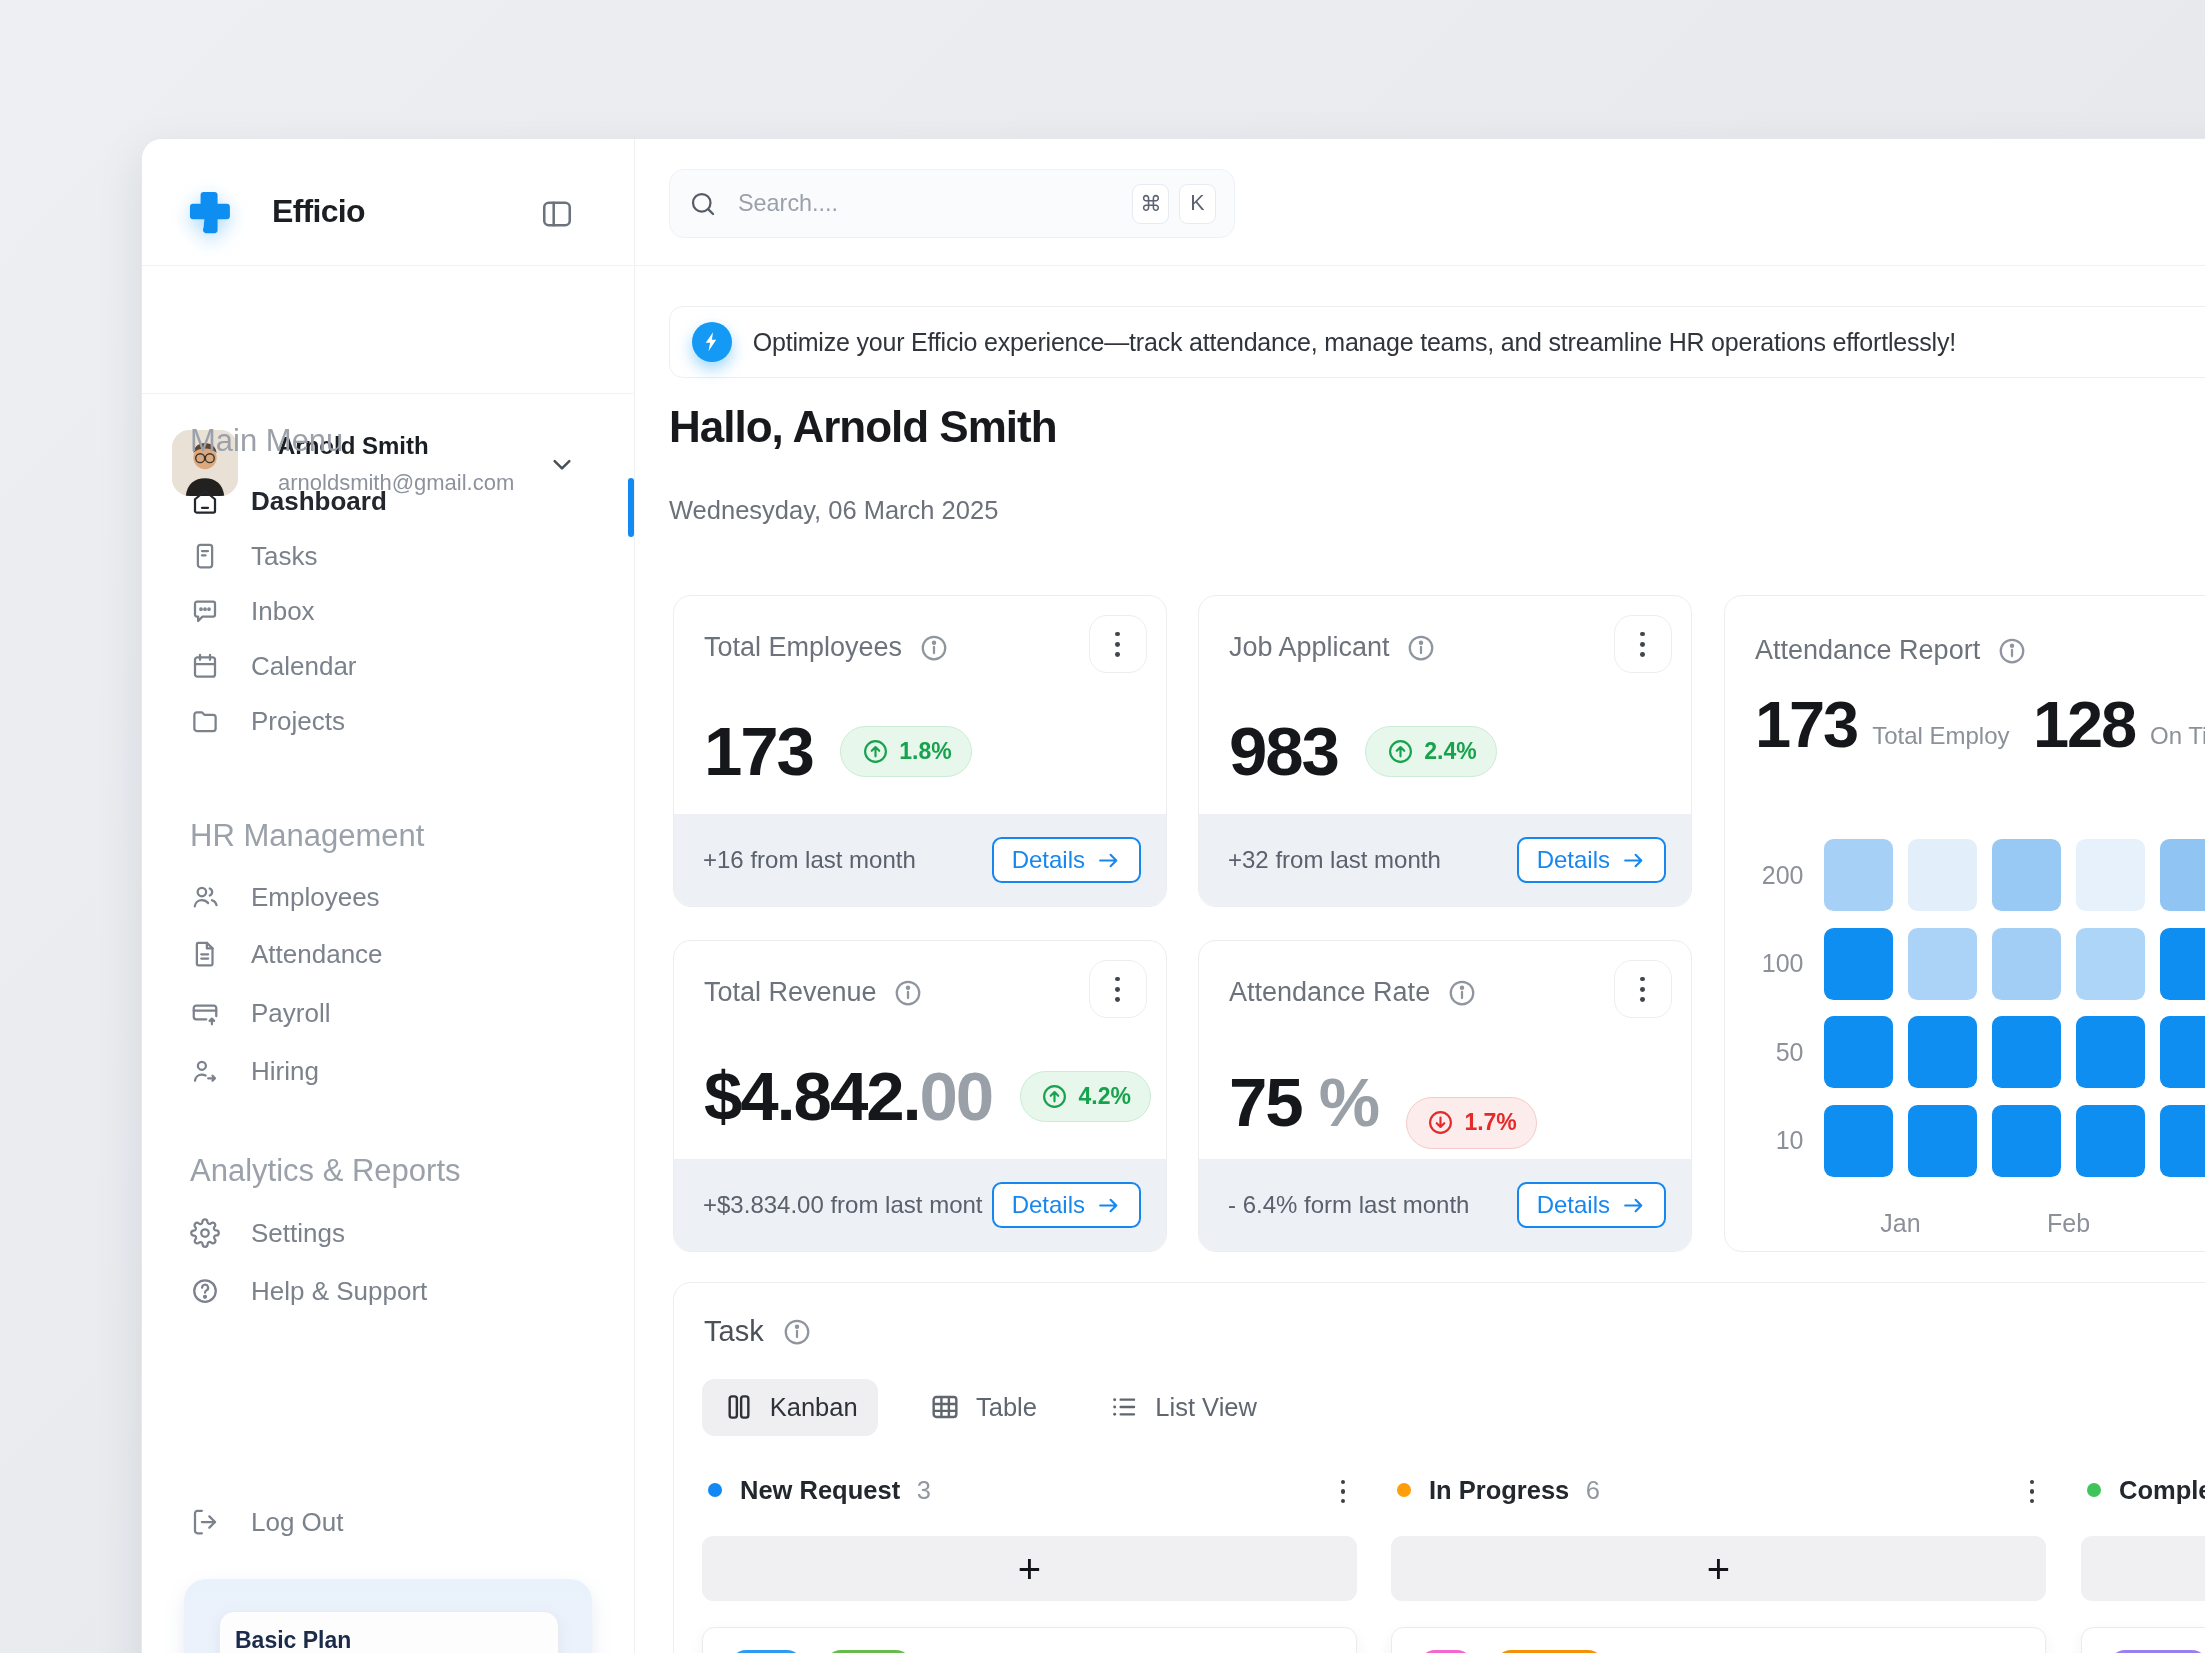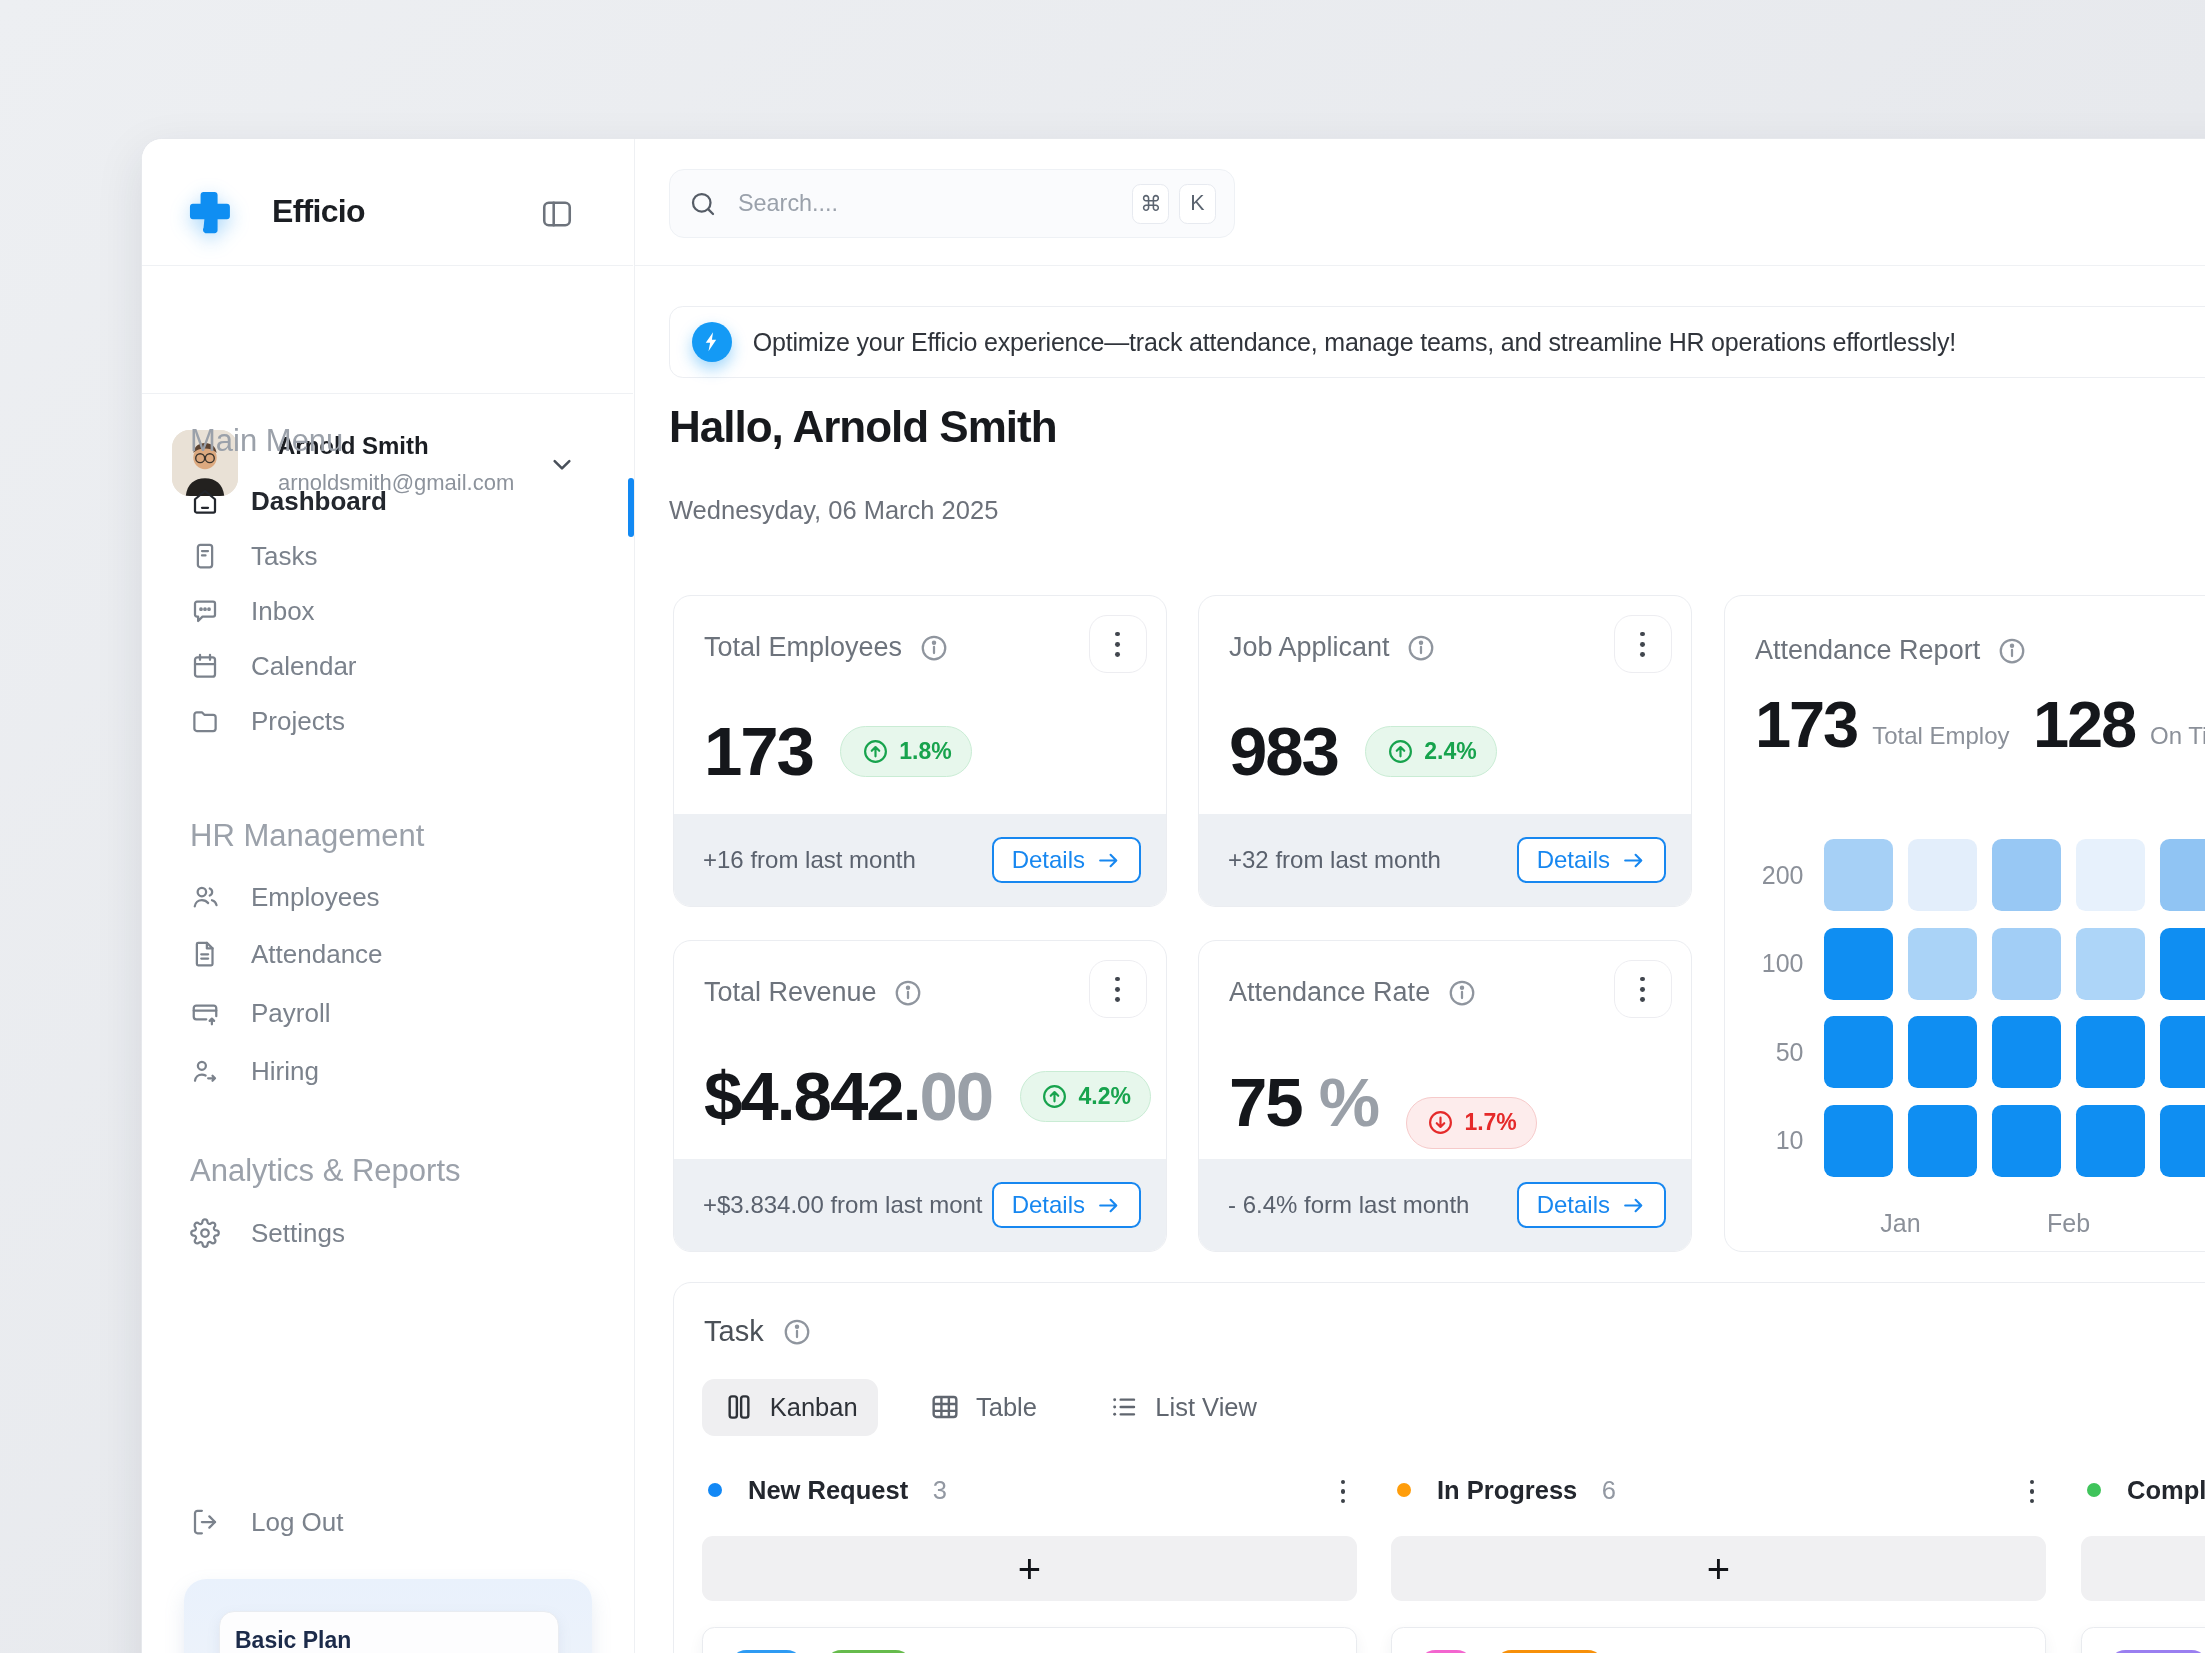--- a/index.html
+++ b/index.html
@@ -84,21 +84,21 @@
   
   .task-panel{position:absolute;left:531px;top:1143px;width:1764px;height:524px;background:#fff;border:1.4px solid #ebedf1;border-radius:18px;box-sizing:border-box;}
   .task-title-row{position:absolute;left:30px;top:32px;display:flex;align-items:center;gap:18px;}
   .task-title{font-size:29px;color:#4b5158;font-weight:500;}
   .view-tabs{position:absolute;left:28px;top:96px;display:flex;align-items:center;}
   .vtab{display:flex;align-items:center;gap:15px;font-size:25.5px;color:#60666f;background:transparent;border:none;padding:12.4px 20.7px;border-radius:12.4px;cursor:pointer;font-family:inherit;}
   .vtab svg{width:32px;height:32px;}
   .vtab.active{background:#efeff1;color:#2e3238;font-weight:500;}
   .vtab + .vtab{margin-left:30px;}
   .kcol{position:absolute;top:190px;width:655px;height:324px;}
-  .kcol-h{position:relative;height:34px;display:flex;align-items:center;gap:8px;}
+  .kcol-h{position:relative;height:34px;display:flex;align-items:center;}
   .kcol-h .dot{width:14.5px;height:14.5px;border-radius:50%;margin-left:5.5px;flex:0 0 auto;}
   .kcol-h .kname{font-size:25.5px;font-weight:600;color:#23272e;margin-left:18px;}
   .kcol-h .kcount{font-size:25.5px;color:#9298a2;margin-left:16.5px;}
   .kcol-kebab{position:absolute;right:8.3px;top:2.8px;display:flex;flex-direction:column;gap:5.5px;background:none;border:none;cursor:pointer;padding:4.1px;}
   .kcol-kebab i{width:4.1px;height:4.1px;border-radius:50%;background:#3c4148;display:block;}
   .add-bar{position:absolute;left:0;top:63px;width:100%;height:65px;background:#f0f0f2;border-radius:11px;border:none;display:flex;align-items:center;justify-content:center;font-size:40px;font-weight:300;color:#121419;cursor:pointer;font-family:inherit;line-height:1;}
   .kcard{position:absolute;left:0;top:154px;width:100%;height:207px;background:#fff;border:1.4px solid #e9ebef;border-radius:12.4px;box-shadow:0 6.9px 15px rgba(40,50,70,.06);box-sizing:border-box;}
   .tags{position:absolute;left:25px;top:22px;display:flex;gap:18px;}
   .pill{height:37px;border-radius:688px;}
   svg{display:block;}
@@ -244,20 +244,31 @@
 
     <div class="nav-item" style="top:1067px">
       <span class="ni-icon">
         <svg viewBox="0 0 24 24" fill="none" stroke="currentColor" stroke-width="1.8" stroke-linecap="round" stroke-linejoin="round">
             <circle cx="12" cy="12" r="3"></circle>
             <path d="M19.4 15a1.65 1.65 0 0 0 .33 1.82l.06.06a2 2 0 1 1-2.83 2.83l-.06-.06a1.65 1.65 0 0 0-1.82-.33 1.65 1.65 0 0 0-1 1.51V21a2 2 0 1 1-4 0v-.09a1.65 1.65 0 0 0-1-1.51 1.65 1.65 0 0 0-1.82.33l-.06.06a2 2 0 1 1-2.83-2.83l.06-.06a1.65 1.65 0 0 0 .33-1.82 1.65 1.65 0 0 0-1.51-1H3a2 2 0 1 1 0-4h.09a1.65 1.65 0 0 0 1.51-1 1.65 1.65 0 0 0-.33-1.82l-.06-.06a2 2 0 1 1 2.83-2.83l.06.06a1.65 1.65 0 0 0 1.82.33h0a1.65 1.65 0 0 0 1-1.51V3a2 2 0 1 1 4 0v.09a1.65 1.65 0 0 0 1 1.51h0a1.65 1.65 0 0 0 1.82-.33l.06-.06a2 2 0 1 1 2.83 2.83l-.06.06a1.65 1.65 0 0 0-.33 1.82v0a1.65 1.65 0 0 0 1.51 1H21a2 2 0 1 1 0 4h-.09a1.65 1.65 0 0 0-1.51 1z"></path>
           </svg>
       </span>
       <span class="ni-label">Settings</span>
     </div>
+    <div class="nav-item" style="top:1125px">
+      <span class="ni-icon">
+        <svg viewBox="0 0 24 24" fill="none" stroke="currentColor" stroke-width="1.8" stroke-linecap="round" stroke-linejoin="round">
+            <path d="M9.2 3.5h5.6L19 7.7v5.6l-4.2 4.2-1.3 3H10.5l-1.3-3L5 13.3V7.7Z" opacity="0"></path>
+            <circle cx="12" cy="12" r="8.6"></circle>
+            <path d="M9.7 9.4a2.4 2.4 0 1 1 3.5 2.1c-.8.4-1.2 1-1.2 1.8"></path>
+            <circle cx="12" cy="16.6" r=".8" fill="currentColor"></circle>
+          </svg>
+      </span>
+      <span class="ni-label">Help &amp; Support</span>
+    </div>
 
     <div class="nav-item" style="top:1356px">
       <span class="ni-icon">
         <svg viewBox="0 0 24 24" fill="none" stroke="currentColor" stroke-width="1.8" stroke-linecap="round" stroke-linejoin="round">
             <path d="M9.5 21H6a2 2 0 0 1-2-2V5a2 2 0 0 1 2-2h3.5"></path>
             <path d="M15.5 16.5 20 12l-4.5-4.5"></path>
             <path d="M20 12H9.5"></path>
           </svg>
       </span>
       <span class="ni-label">Log Out</span>

